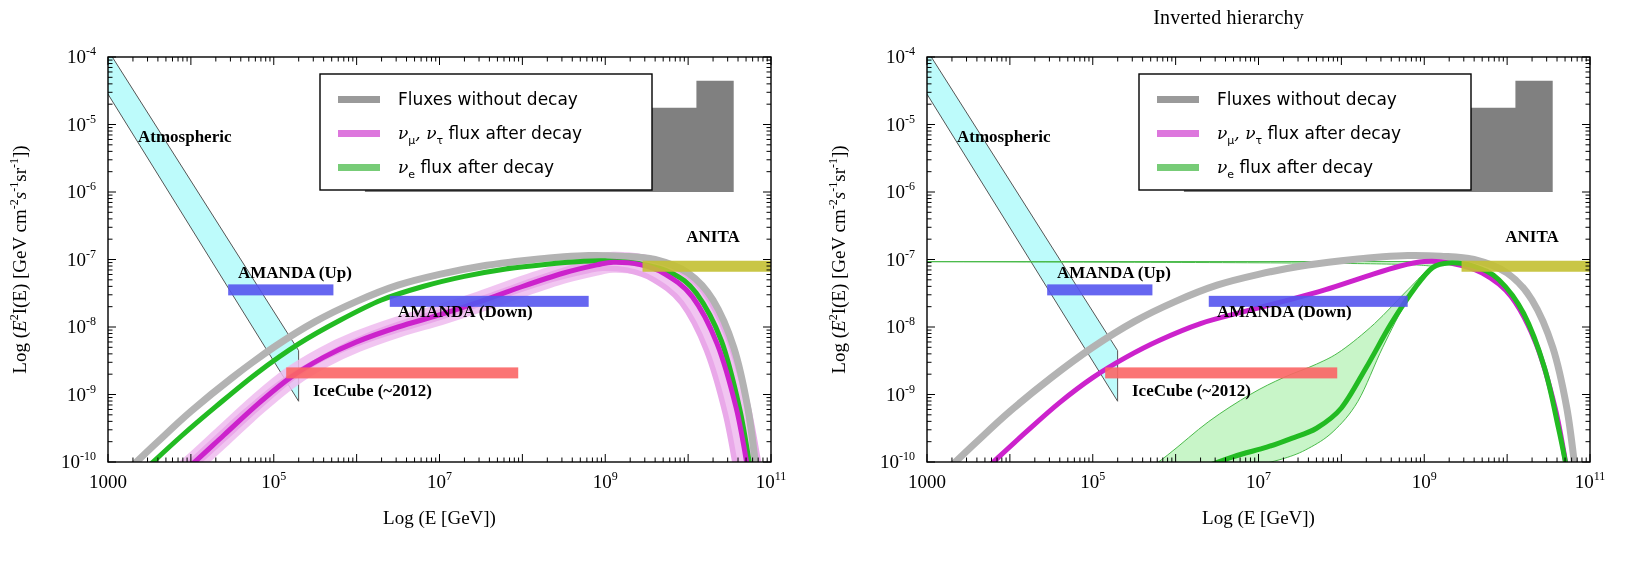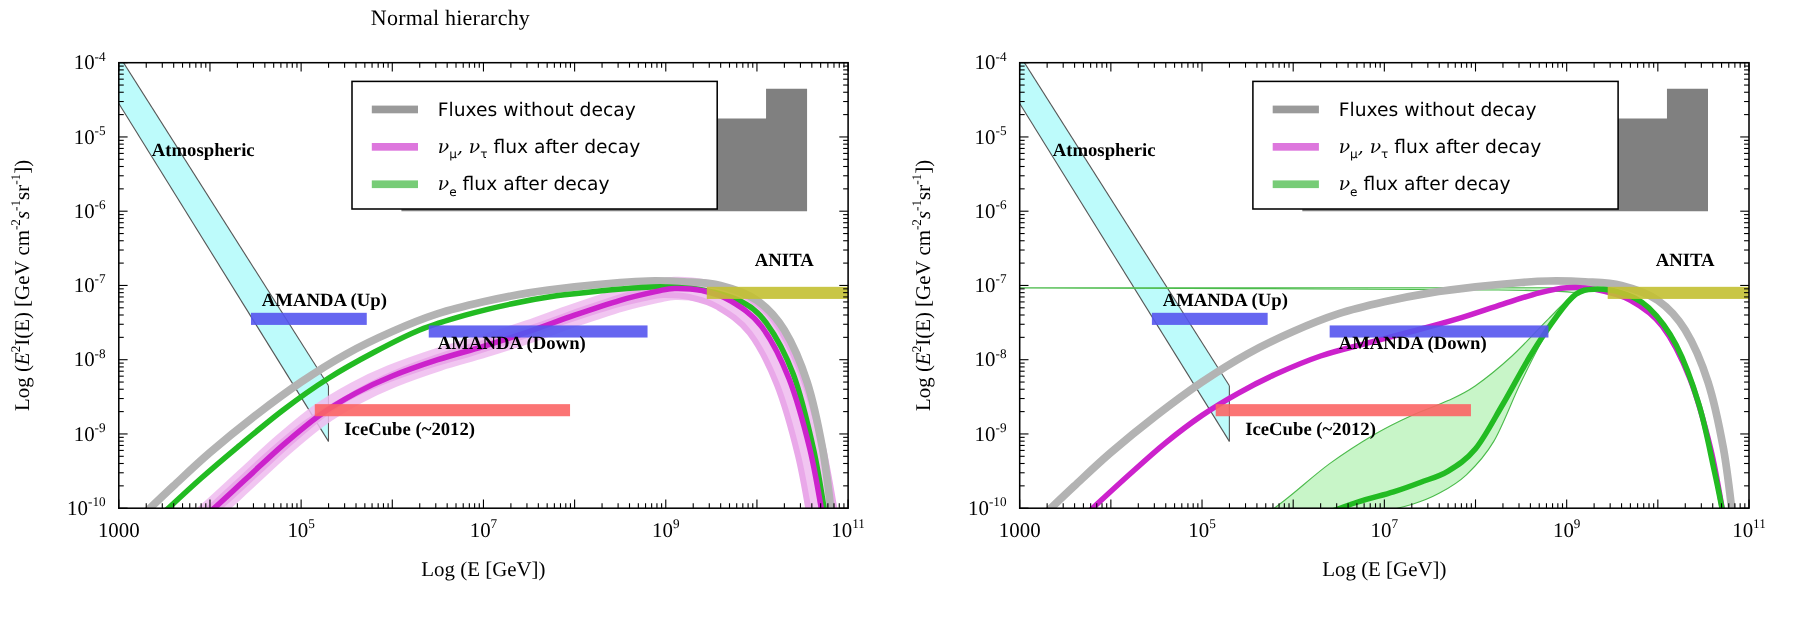--- a/index.html
+++ b/index.html
@@ -22,21 +22,20 @@
   .leg-txt{font-family:"DejaVu Sans",sans-serif;font-size:17px;fill:#000;}
   .leg-sub{font-family:"DejaVu Sans",sans-serif;font-size:11px;fill:#000;}
   .leg-it{font-family:"DejaVu Serif",serif;font-style:italic;font-size:17px;fill:#000;}
 </style>
 </head>
 <body>
 
 <div class="figure">
 
   <div class="panel panel-left">
-    <div class="panel-title">Normal hierarchy</div>
     <svg width="819" height="562">
       <g class="plot-body">
           <defs>
             <clipPath id="clip0">
               <rect x="108" y="57" width="663" height="405"></rect>
             </clipPath>
           </defs>
           <rect x="108" y="57" width="663" height="405" fill="#ffffff"></rect>
           <g clip-path="url(#clip0)">
             <g>
@@ -348,20 +347,21 @@
             <rect x="338" y="130" width="42" height="7" fill="#dd77dd"></rect>
             <text x="398" y="139"><tspan class="leg-it">ν</tspan><tspan dy="5" class="leg-sub">μ</tspan><tspan dy="-5" class="leg-it">, </tspan><tspan class="leg-it">ν</tspan><tspan dy="5" class="leg-sub">τ</tspan><tspan dy="-5" class="leg-txt"> flux after decay</tspan></text>
             <rect x="338" y="164" width="42" height="7" fill="#77cc77"></rect>
             <text x="398" y="173"><tspan class="leg-it">ν</tspan><tspan dy="5" class="leg-sub">e</tspan><tspan dy="-5" class="leg-txt"> flux after decay</tspan></text>
           </g>
         </g>
     </svg>
   </div>
 
   <div class="panel panel-right">
+    <div class="panel-title">Inverted hierarchy</div>
     <svg width="819" height="562">
       <g class="plot-body">
           <defs>
             <clipPath id="clip1">
               <rect x="108" y="57" width="663" height="405"></rect>
             </clipPath>
           </defs>
           <rect x="108" y="57" width="663" height="405" fill="#ffffff"></rect>
           <g clip-path="url(#clip1)">
             <g>

